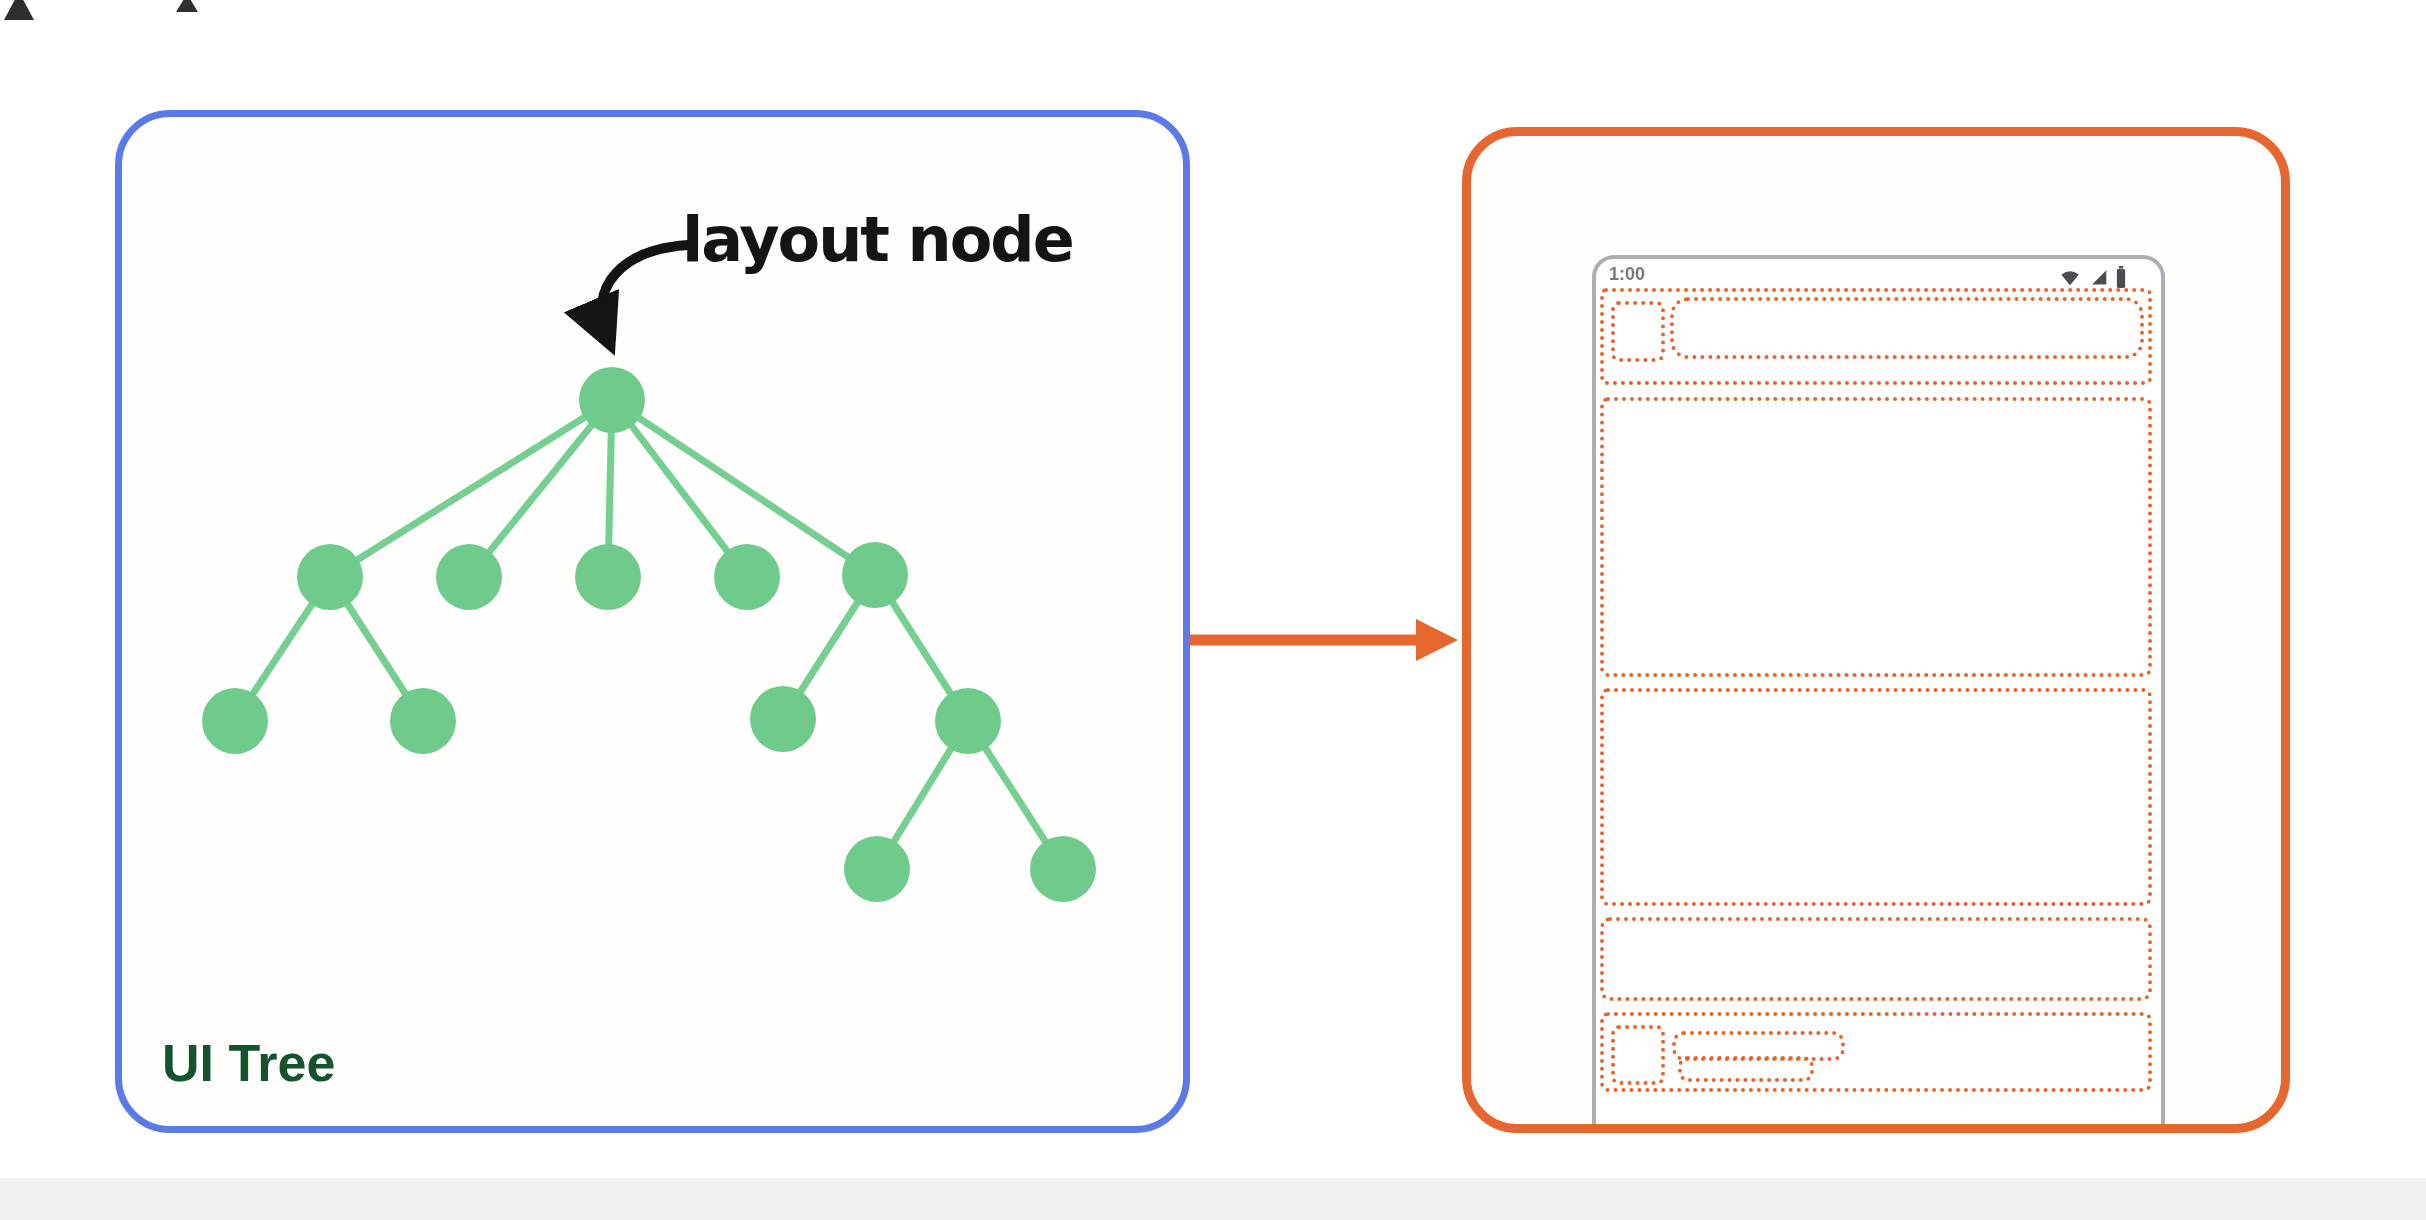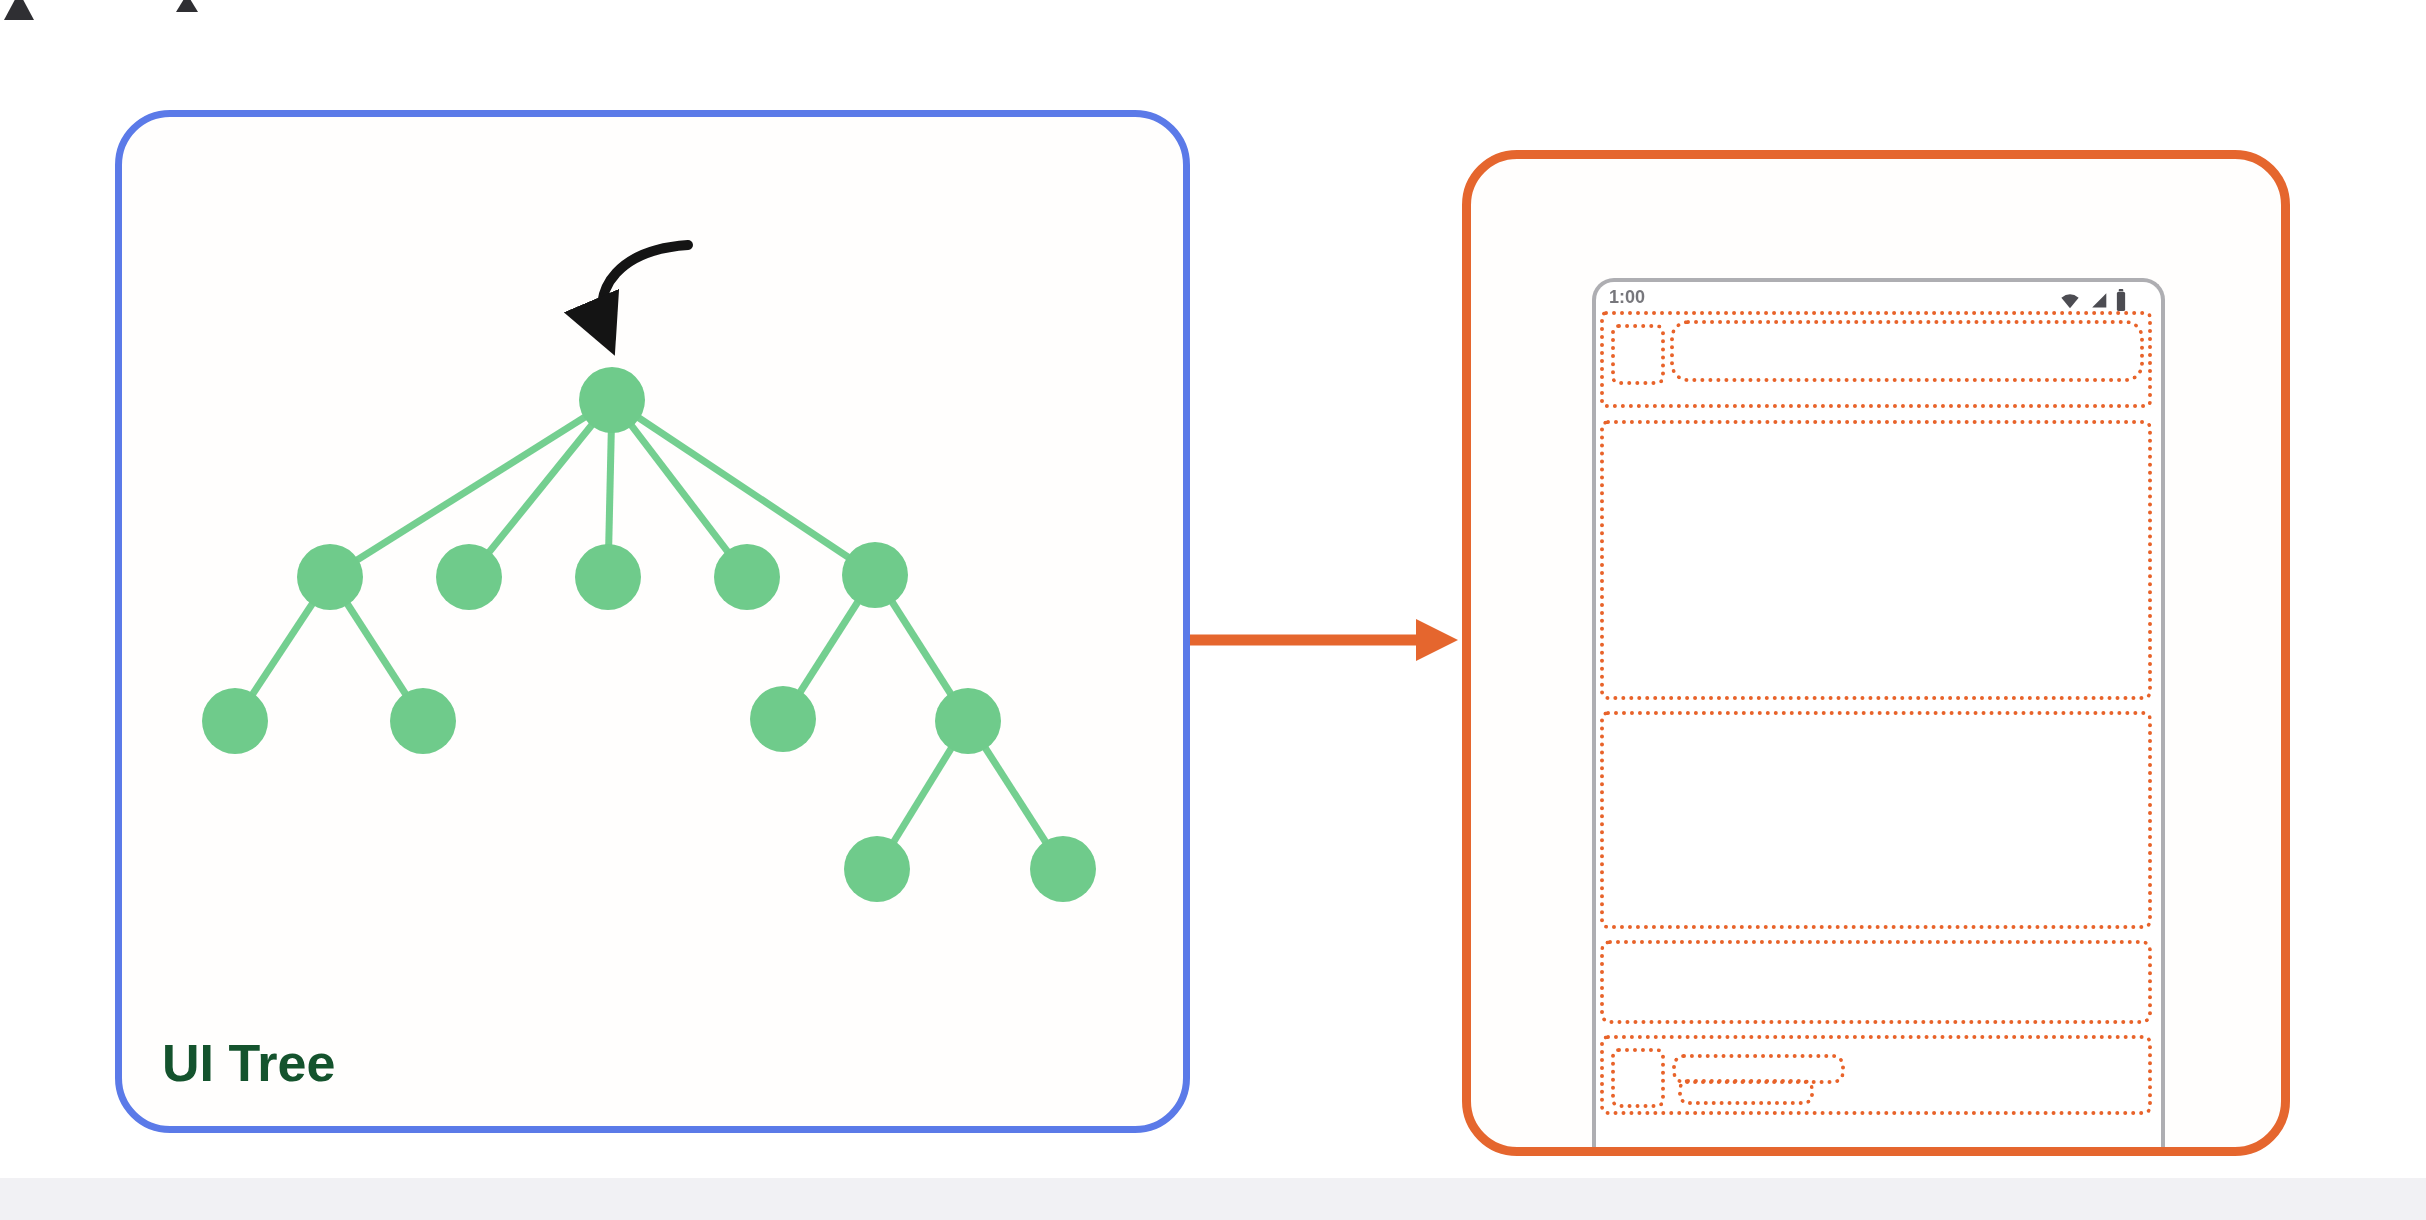--- a/index.html
+++ b/index.html
@@ -31,21 +31,21 @@
     font-size:52px;font-weight:700;color:#14532d;letter-spacing:0px;
   }
 
   
   .connector-svg{position:absolute;left:1190px;top:618px;width:270px;height:44px;}
 
   
   .right-panel{
     position:absolute;left:1462px;top:127px;width:828px;height:1006px;
     box-sizing:border-box;border:9px solid #e5662e;border-radius:55px;
-    background:#fffefd;overflow:hidden;margin-top:23px;
+    background:#fffefd;overflow:hidden;
   }
   .phone{
     position:absolute;left:121px;top:119px;width:573px;height:880px;
     box-sizing:border-box;border:4px solid #aeaeb2;border-bottom:none;
     border-radius:22px 22px 0 0;background:#ffffff;
   }
   .status-time{
     position:absolute;left:13px;top:5px;font-size:18px;font-weight:600;color:#77777c;
   }
   .status-icons{
@@ -98,20 +98,21 @@
       <circle cx="486" cy="460" r="33" fill="#6fcb8b"></circle>
       <circle cx="625" cy="460" r="33" fill="#6fcb8b"></circle>
       <circle cx="753" cy="458" r="33" fill="#6fcb8b"></circle>
       <circle cx="113" cy="604" r="33" fill="#6fcb8b"></circle>
       <circle cx="301" cy="604" r="33" fill="#6fcb8b"></circle>
       <circle cx="661" cy="602" r="33" fill="#6fcb8b"></circle>
       <circle cx="846" cy="604" r="33" fill="#6fcb8b"></circle>
       <circle cx="755" cy="752" r="33" fill="#6fcb8b"></circle>
       <circle cx="941" cy="752" r="33" fill="#6fcb8b"></circle>
     </svg>
+  <div class="layout-node-label">layout node</div>
   <div class="ui-tree-label">UI Tree</div>
 </div>
 
 <svg class="connector-svg" viewBox="0 0 270 44" xmlns="http://www.w3.org/2000/svg">
   <line x1="0" y1="22" x2="232" y2="22" stroke="#e5662e" stroke-width="11"></line>
   <polygon points="226,1 268,22 226,43" fill="#e5662e"></polygon>
 </svg>
 
 <div class="right-panel">
   <div class="phone">

